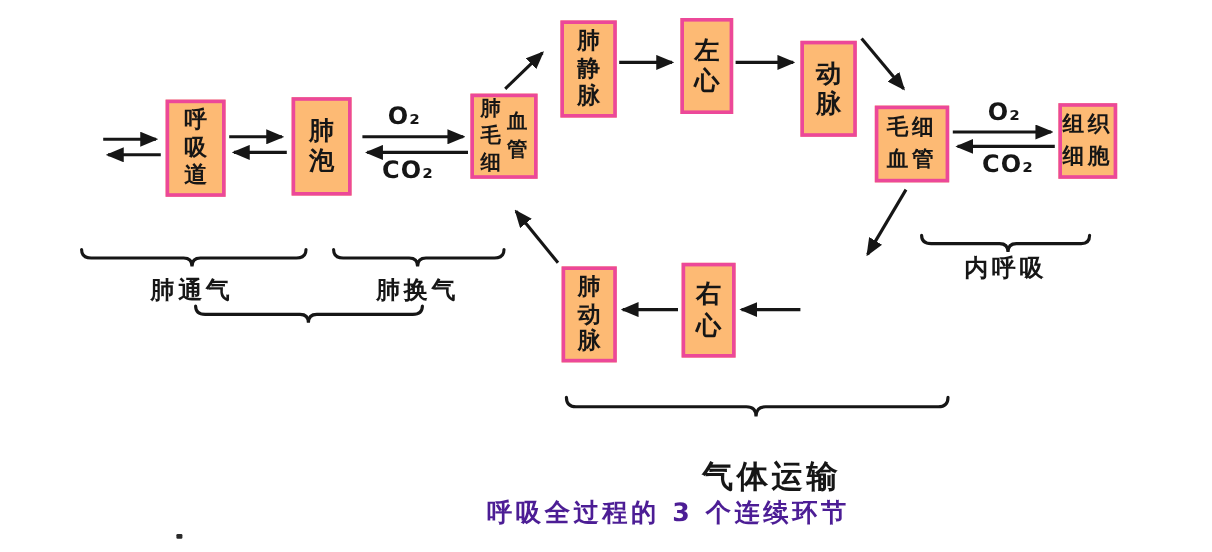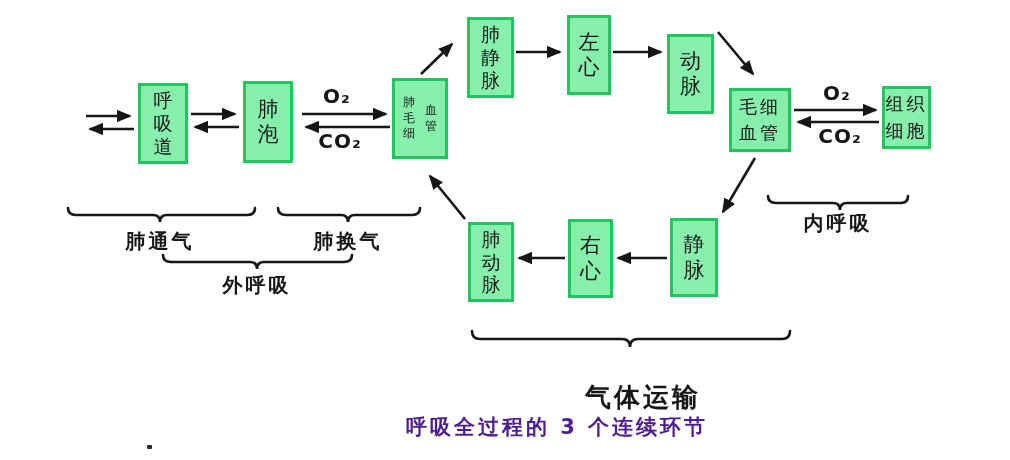--- a/index.html
+++ b/index.html
@@ -2,22 +2,22 @@
 <html><head>
 <meta charset="utf-8">
 <style>
   html,body{margin:0;padding:0;background:#fff;}
   #stage{
     position:relative;width:1010px;height:460px;background:#ffffff;
     font-family:"DejaVu Sans",sans-serif;color:#161616;overflow:hidden;
   }
   #wires{position:absolute;left:0;top:0;width:1010px;height:460px;}
   .node{
-    position:absolute;box-sizing:border-box;border:3px solid #22c55e;background:#86efac;
-    display:flex;align-items:center;justify-content:center;font-weight:400;color:#161616;
+    position:absolute;box-sizing:border-box;border:3px solid #ec4899;background:#fdba74;
+    display:flex;align-items:center;justify-content:center;font-weight:700;color:#161616;
   }
   .stack{word-break:break-all;line-height:1.2;text-align:center;display:block;}
   .cols{display:flex;flex-direction:row;align-items:center;justify-content:center;gap:3px;}
   .gas{
     position:absolute;font-weight:700;font-size:20px;text-align:center;color:#161616;
     letter-spacing:1px;
   }
   .brace-label{
     position:absolute;font-weight:700;font-size:20px;text-align:center;color:#161616;
     letter-spacing:3px;white-space:nowrap;
@@ -70,21 +70,21 @@
 
 
   <div class="node" style="left:138px;top:83px;width:50px;height:81px;font-size:19px;">
     <span class="stack" style="width:22px;">呼吸道</span>
   </div>
 
   <div class="node" style="left:243px;top:81px;width:50px;height:82px;font-size:21px;">
     <span class="stack" style="width:24px;">肺泡</span>
   </div>
 
-  <div class="node cols" style="left:392px;top:78px;width:56px;height:81px;font-size:12px;">
+  <div class="node cols" style="left:392px;top:78px;width:56px;height:71px;font-size:17px;">
     <span class="stack" style="width:19px;line-height:1.3;">肺毛细</span>
     <span class="stack" style="width:19px;line-height:1.3;">血管</span>
   </div>
 
   <div class="node" style="left:467px;top:17px;width:47px;height:81px;font-size:19px;">
     <span class="stack" style="width:22px;">肺静脉</span>
   </div>
 
   <div class="node" style="left:567px;top:15px;width:44px;height:80px;font-size:21px;">
     <span class="stack" style="width:24px;">左心</span>
@@ -95,40 +95,36 @@
   </div>
 
   <div class="node" style="left:729px;top:88px;width:62px;height:64px;font-size:18px;">
     <span class="stack" style="width:46px;letter-spacing:3px;line-height:1.45;">毛细血管</span>
   </div>
 
   <div class="node" style="left:882px;top:86px;width:49px;height:63px;font-size:18px;">
     <span class="stack" style="width:46px;letter-spacing:3px;line-height:1.45;">组织细胞</span>
   </div>
 
-  <div class="node" style="left:670px;top:218px;width:48px;height:79px;font-size:21px;">
-    <span class="stack" style="width:24px;">静脉</span>
-  </div>
 
   <div class="node" style="left:568px;top:219px;width:45px;height:79px;font-size:21px;">
     <span class="stack" style="width:24px;">右心</span>
   </div>
 
   <div class="node" style="left:468px;top:222px;width:46px;height:80px;font-size:19px;">
     <span class="stack" style="width:22px;">肺动脉</span>
   </div>
 
   <div class="gas" style="left:310px;top:84px;width:54px;">O₂</div>
   <div class="gas" style="left:308px;top:129px;width:64px;">CO₂</div>
   <div class="gas" style="left:810px;top:81px;width:54px;">O₂</div>
   <div class="gas" style="left:808px;top:124px;width:64px;">CO₂</div>
 
   <div class="brace-label" style="left:105px;top:228px;width:110px;">肺通气</div>
   <div class="brace-label" style="left:293px;top:228px;width:110px;">肺换气</div>
-  <div class="brace-label" style="left:202px;top:272px;width:110px;">外呼吸</div>
   <div class="brace-label" style="left:568px;top:352px;width:150px;font-size:26px;margin-top:28px;">气体运输</div>
   <div class="brace-label" style="left:783px;top:210px;width:110px;">内呼吸</div>
 
   <div class="title">呼吸全过程的 3 个连续环节</div>
 
   <div class="speck"></div>
 
 </div>
 
 </body></html>

